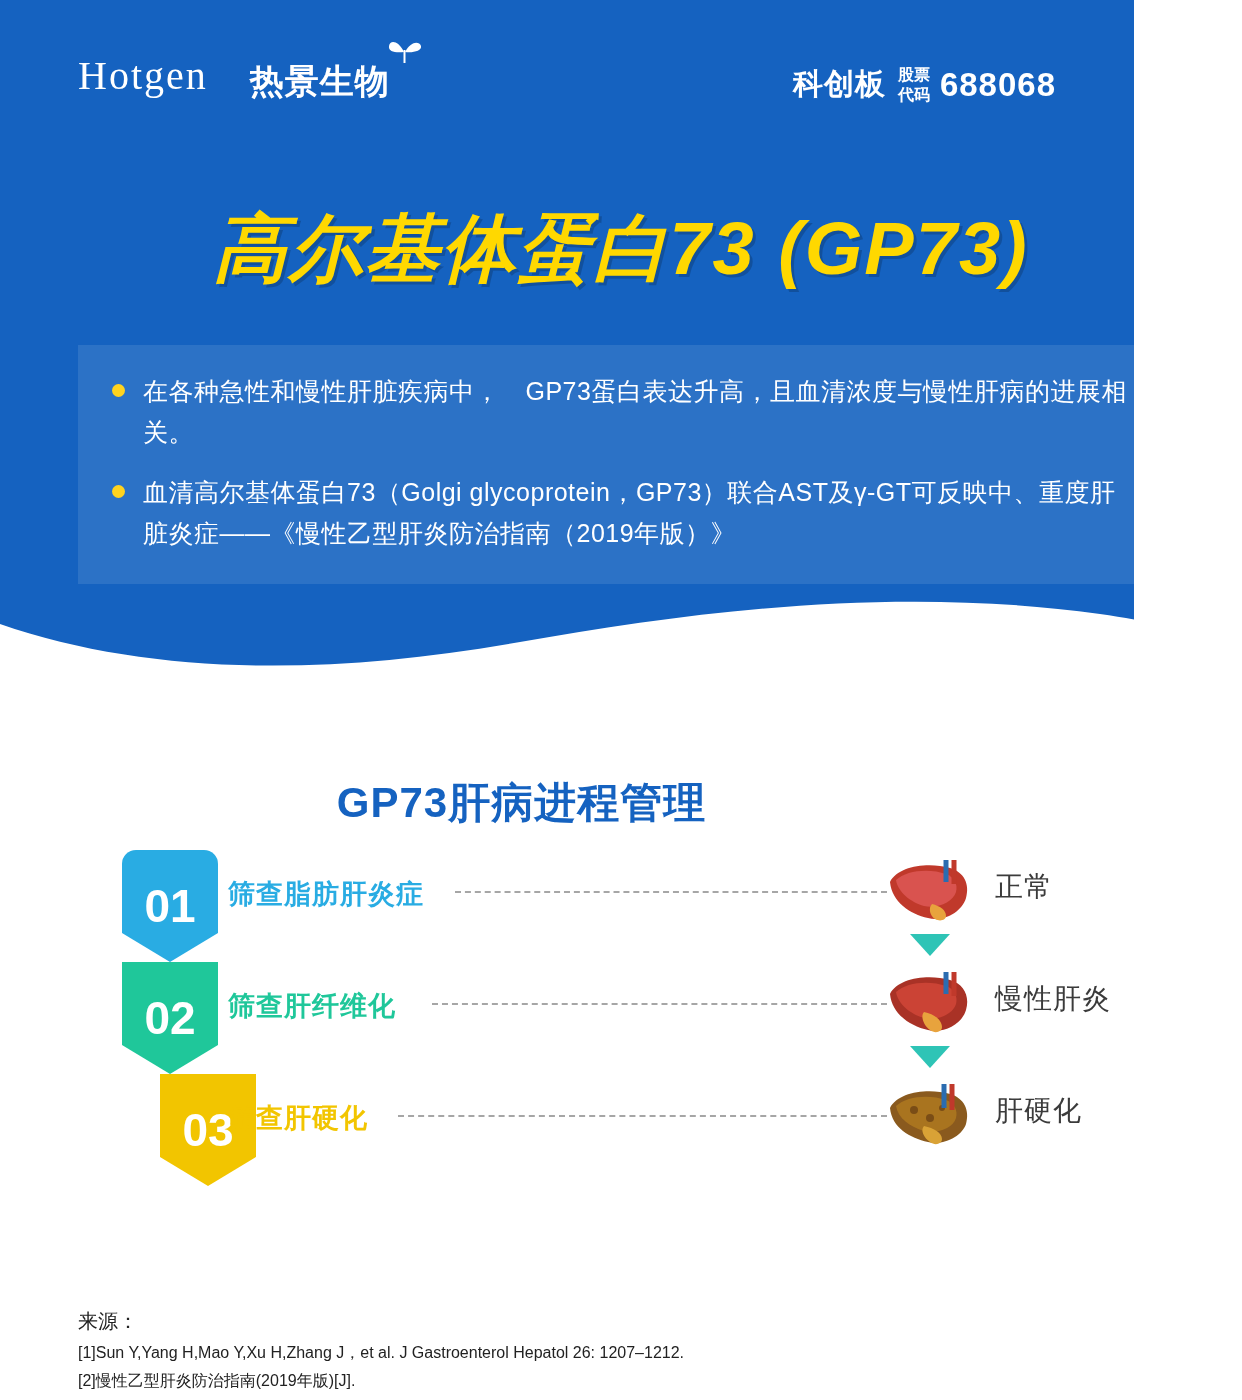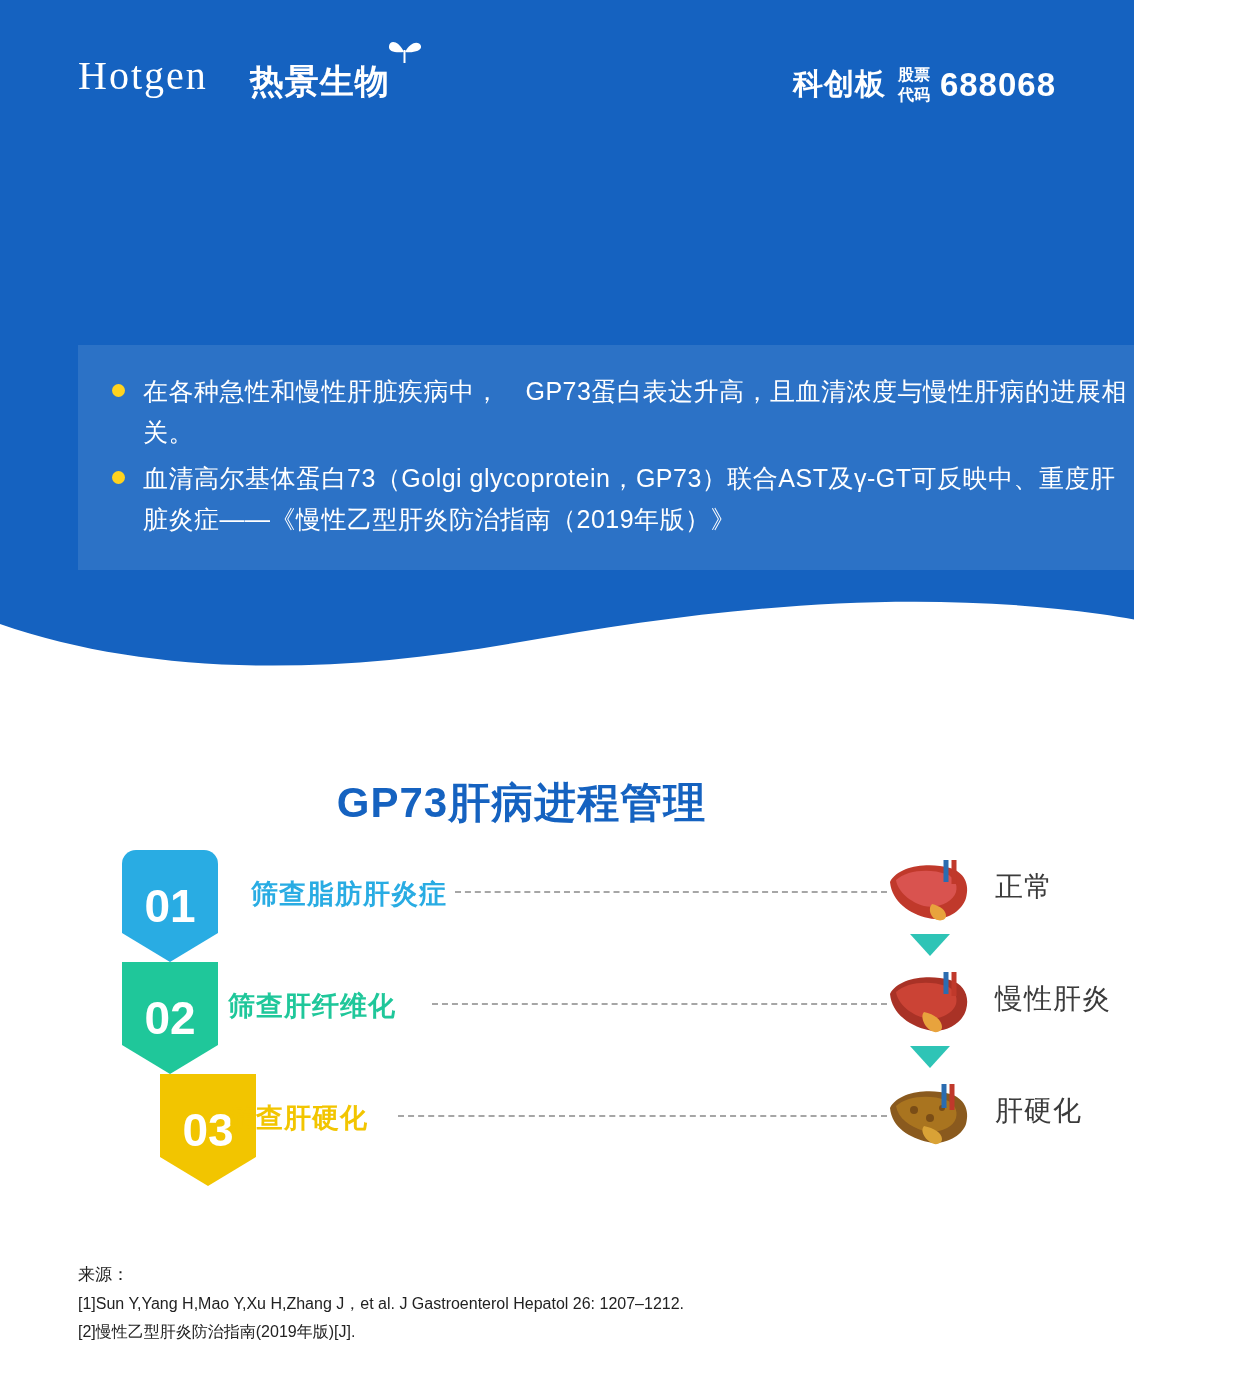--- a/index.html
+++ b/index.html
@@ -111,21 +111,21 @@
     position: absolute;
     left: 78px;
     top: 345px;
     width: 1086px;
     background: rgba(255,255,255,0.10);
     padding: 26px 34px 30px 34px;
   }
   .bullet-item {
     display: flex;
     align-items: flex-start;
-    margin-bottom: 4px;
+    margin-bottom: 18px;
   }
   .bullet-item:last-child { margin-bottom: 0; }
   .dot {
     width: 13px;
     height: 13px;
     border-radius: 50%;
     background: #ffd31f;
     flex: 0 0 13px;
     margin-top: 13px;
     margin-right: 18px;
@@ -190,21 +190,21 @@
 
   .step-label {
     position: absolute;
     left: 228px;
     top: 26px;
     font-size: 27px;
     font-weight: bold;
     letter-spacing: 1px;
     white-space: nowrap;
   }
-  .step-label.c1 { color: #29ace3; margin-left: 23px; }
+  .step-label.c1 { color: #29ace3; }
   .step-label.c2 { color: #1fc79a; }
   .step-label.c3 { color: #f2c500; }
 
   .dashline {
     position: absolute;
     top: 41px;
     height: 0;
     border-top: 2px dashed #a6a6a6;
   }
   .dl1 { left: 455px; width: 432px; }
@@ -238,21 +238,21 @@
   
   .sources {
     position: absolute;
     left: 78px;
     top: 1260px;
     width: 1100px;
     color: #222222;
     font-size: 16px;
     line-height: 1.75;
   }
-  .sources .head { font-size: 17px; }
+  .sources .head { font-size: 20px; margin-top: 44px; }
 </style>
 </head>
 <body>
 
 <div class="top-panel">
 
   <div class="logo-row">
     <div class="logo-latin">Hotgen</div>
     <span class="logo-mark">
       <svg viewBox="0 0 34 26" width="34" height="26">
@@ -266,20 +266,21 @@
 
   <div class="stock-row">
     <span class="stock-board">科创板</span>
     <span class="stock-labels">
       <span>股票</span><br>
       <span>代码</span>
     </span>
     <span class="stock-code">688068</span>
   </div>
 
+  <div class="main-title">高尔基体蛋白73 (GP73)</div>
 
   <div class="bullet-box">
     <div class="bullet-item">
       <span class="dot"></span>
       <span class="bullet-text">在各种急性和慢性肝脏疾病中，　GP73蛋白表达升高，且血清浓度与慢性肝病的进展相关。</span>
     </div>
     <div class="bullet-item">
       <span class="dot"></span>
       <span class="bullet-text">血清高尔基体蛋白73（Golgi glycoprotein，GP73）联合AST及γ-GT可反映中、重度肝脏炎症——《慢性乙型肝炎防治指南（2019年版）》</span>
     </div>

